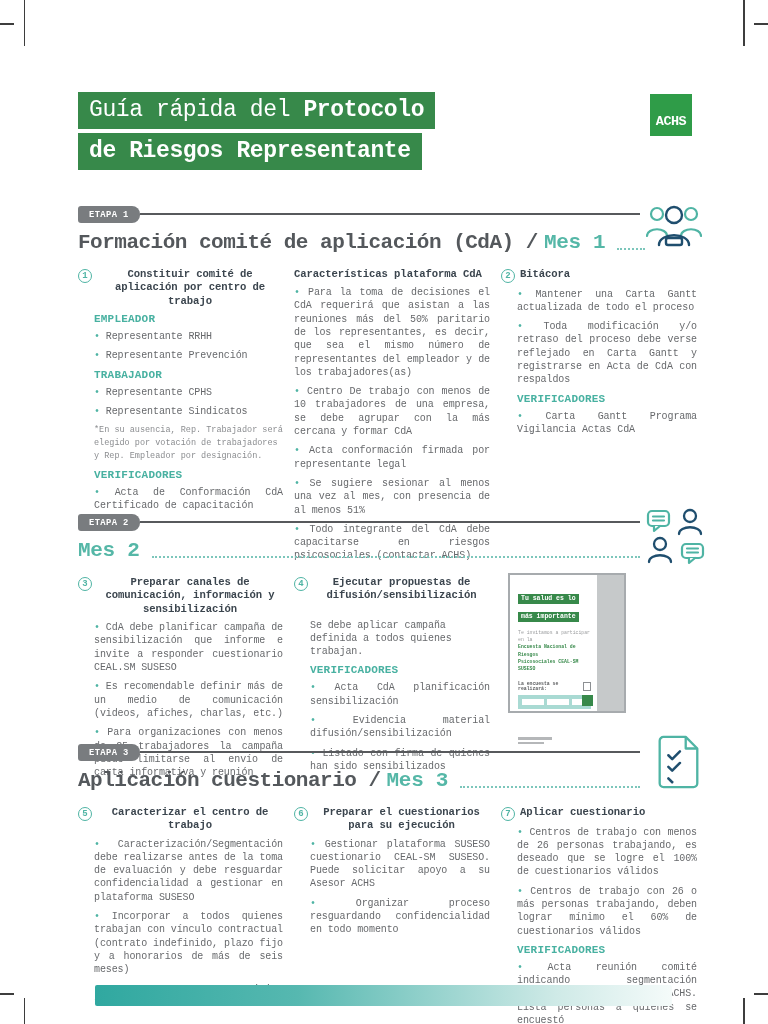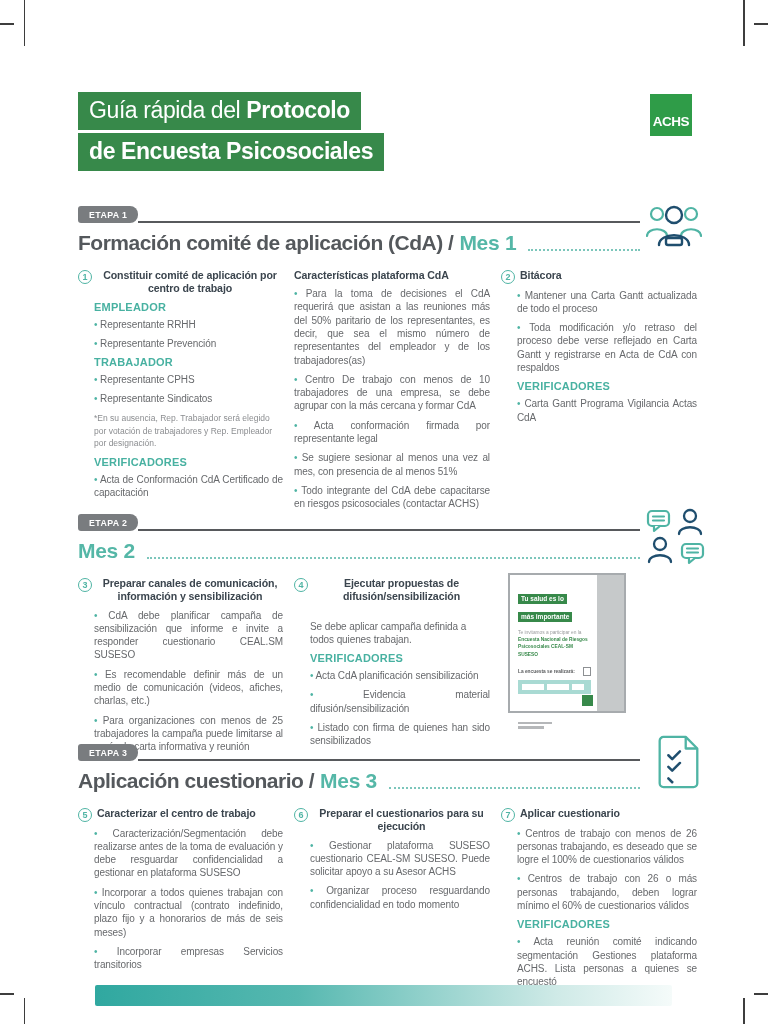--- a/index.html
+++ b/index.html
@@ -1,32 +1,32 @@
 <!DOCTYPE html>
 <html><head>
 <meta charset="utf-8">
 <style>
   html,body{margin:0;padding:0;background:#fff;}
   .page{position:relative;width:768px;height:1024px;background:#fff;overflow:hidden;
-        font-family:Liberation Sans, sans-serif;-webkit-font-smoothing:antialiased;}
+        font-family:Liberation Mono, monospace;-webkit-font-smoothing:antialiased;}
   
   .cm-v{position:absolute;width:1.5px;background:#3d3d3d;}
   .cm-h{position:absolute;height:2px;background:#3d3d3d;}
   
   .hbar{position:absolute;left:78px;background:#37894a;color:#fff;padding:5px 11px 6px;
         font-size:23px;letter-spacing:-0.4px;white-space:nowrap;}
   .hbar .light{font-weight:400;}
   .hbar .bold{font-weight:700;}
   .logo{position:absolute;left:650px;top:94px;width:42px;height:42px;background:#2f9c48;color:#fff;
         display:flex;align-items:flex-end;justify-content:center;font-weight:700;font-size:13.5px;
         letter-spacing:-0.5px;padding-bottom:0;box-sizing:border-box;}
   .logo span{margin-bottom:7px;}
   
   .stage{position:absolute;left:78px;width:622px;}
-  .stage-head{display:flex;align-items:flex-end;margin-right:60px;}
+  .stage-head{display:flex;align-items:center;margin-right:60px;}
   .pill{background:#797c7f;color:#fff;font-size:8.8px;font-weight:700;letter-spacing:.4px;
         padding:3.5px 11px 3px;border-radius:3px 8px 8px 3px;white-space:nowrap;}
   .rule{flex:1;height:2px;background:#57595c;}
   .stage-title{display:flex;align-items:flex-end;margin:8px 60px 0 0;gap:6px;}
   .stage-title .t{font-size:21px;font-weight:700;color:#54585c;letter-spacing:-0.5px;white-space:nowrap;}
   .stage-title .month{font-size:21px;font-weight:700;color:#55b7a7;letter-spacing:-0.3px;white-space:nowrap;}
   .stage-title .dots{flex:1 1 auto;min-width:28px;border-bottom:2.5px dotted #7cc6bb;margin:0 0 4px 6px;}
   .stage-icon{position:absolute;}
   .icon1{right:-2px;top:-6px;}
   .icon2{right:-6px;top:-8px;}
@@ -80,21 +80,21 @@
   <div class="cm-h" style="left:0;top:23px;width:14px"></div>
   <div class="cm-h" style="right:0;top:23px;width:14px"></div>
   <div class="cm-h" style="left:0;top:993px;width:14px"></div>
   <div class="cm-h" style="right:0;top:993px;width:14px"></div>
 
   <div class="hbar" style="top:92px">
     <span class="light">Guía rápida del</span>
     <span class="bold">Protocolo</span>
   </div>
   <div class="hbar" style="top:133px">
-    <span class="bold">de Encuesta Psicosociales</span>
+    <span class="bold">de Riesgos Representante</span>
   </div>
   <div class="logo">
     <span>ACHS</span>
   </div>
 
   <section class="stage" style="top:206px">
     <div class="stage-head">
       <span class="pill">ETAPA 1</span>
       <span class="rule"></span>
     </div>

